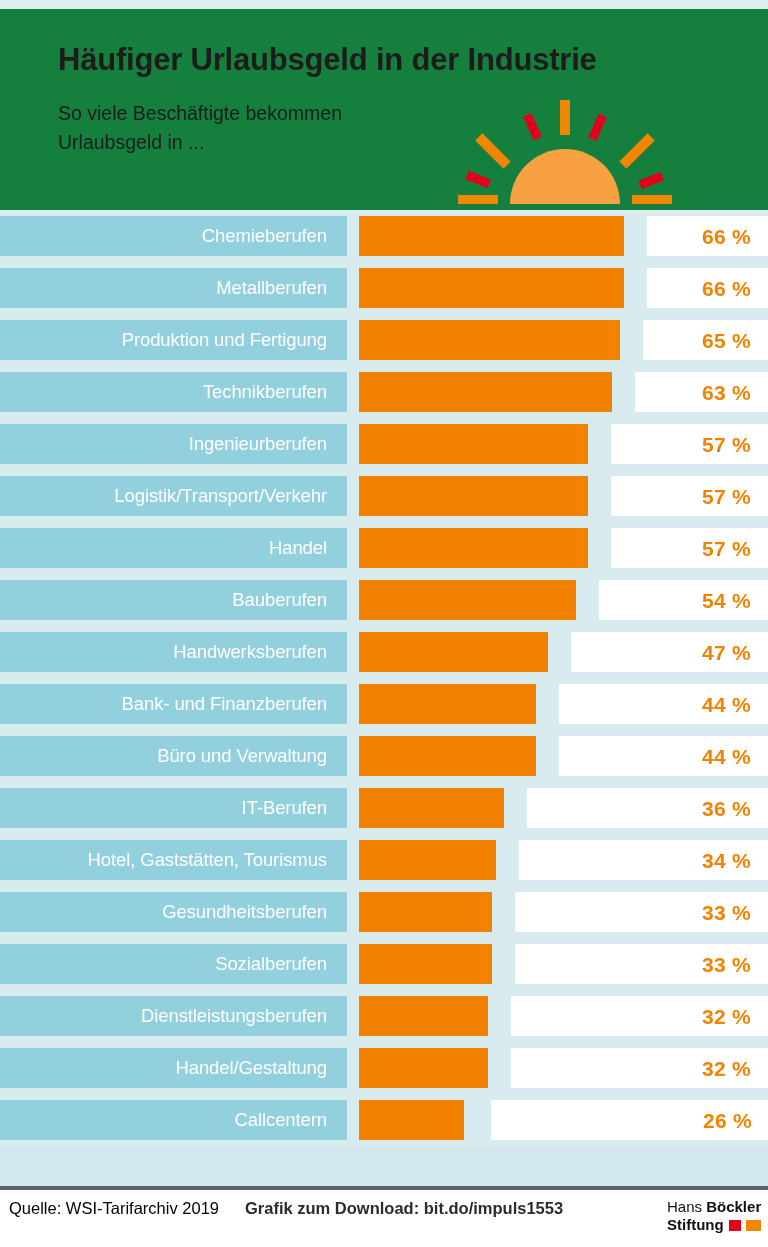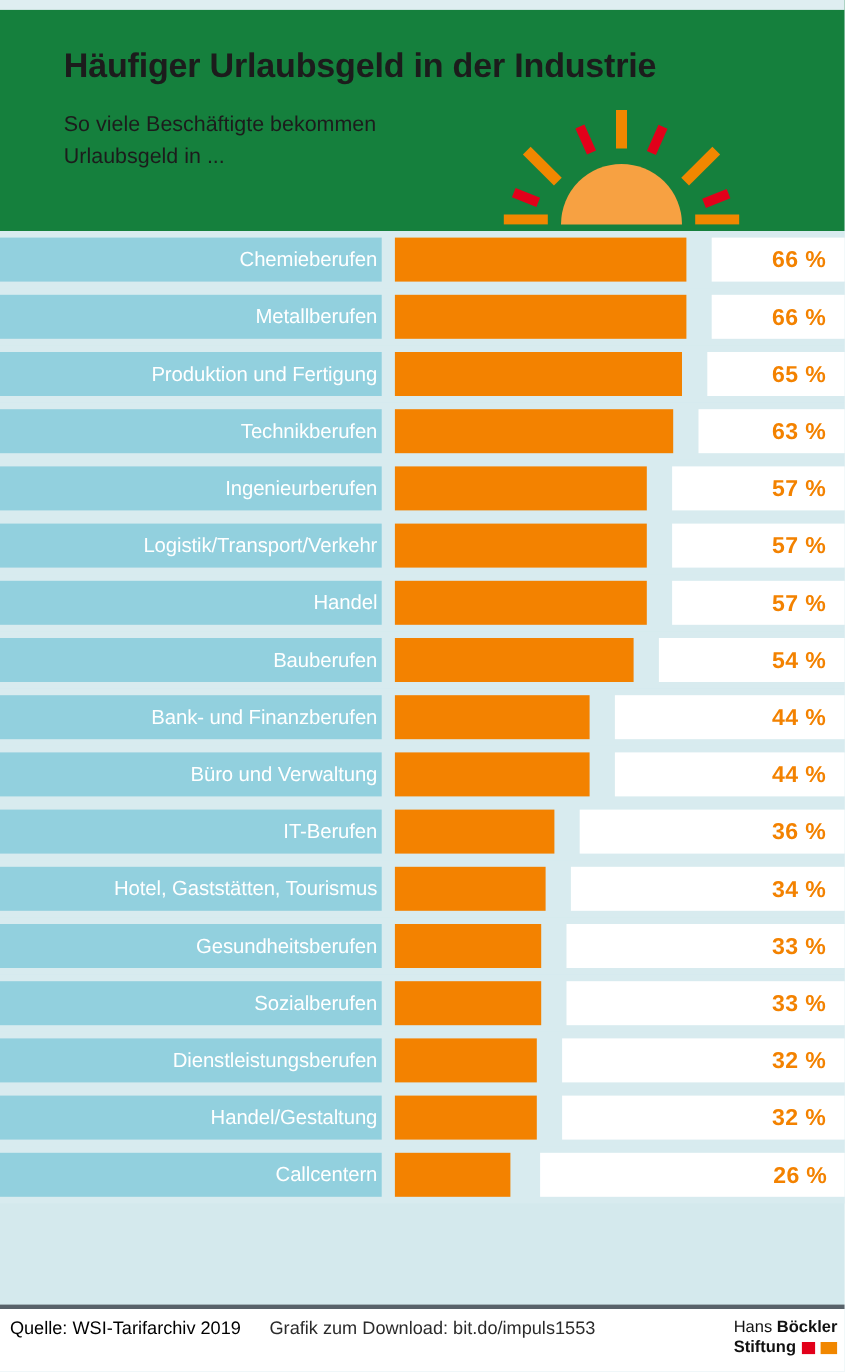--- a/index.html
+++ b/index.html
@@ -84,21 +84,21 @@
     position: absolute;
     left: 0;
     top: 0;
     width: 347px;
     height: 40px;
     background: #92d0de;
     box-sizing: border-box;
     display: flex;
     align-items: center;
     justify-content: flex-end;
-    padding-right: 4px;
+    padding-right: 20px;
   }
   .label-text {
     color: #ffffff;
     font-size: 18.5px;
     line-height: 1;
     white-space: nowrap;
     letter-spacing: -0.1px;
   }
   .bar-track {
     position: absolute;
@@ -159,21 +159,21 @@
     top: 1199px;
     font-size: 16.5px;
     color: #000000;
     white-space: nowrap;
   }
   .footer-download {
     position: absolute;
     left: 245px;
     top: 1199px;
     font-size: 16.5px;
-    font-weight: normal;
+    font-weight: bold;
     color: #2b2b2b;
     white-space: nowrap;
   }
   .logo {
     position: absolute;
     left: 667px;
     top: 1198px;
     width: 94px;
     height: 40px;
   }
@@ -346,20 +346,33 @@
             <div class="bar-fill" style="width: 217px;"></div>
             <div class="value-box" style="left: 224px; width: 185px;">
               <span class="value-text">54 %</span>
             </div>
           </div>
         </div>
       </div>
       <div class="row">
         <div class="row-inner">
           <div class="label-block">
+            <span class="label-text">Handwerksberufen</span>
+          </div>
+          <div class="bar-track">
+            <div class="bar-fill" style="width: 189px;"></div>
+            <div class="value-box" style="left: 196px; width: 213px;">
+              <span class="value-text">47 %</span>
+            </div>
+          </div>
+        </div>
+      </div>
+      <div class="row">
+        <div class="row-inner">
+          <div class="label-block">
             <span class="label-text">Bank- und Finanzberufen</span>
           </div>
           <div class="bar-track">
             <div class="bar-fill" style="width: 177px;"></div>
             <div class="value-box" style="left: 184px; width: 225px;">
               <span class="value-text">44 %</span>
             </div>
           </div>
         </div>
       </div>

